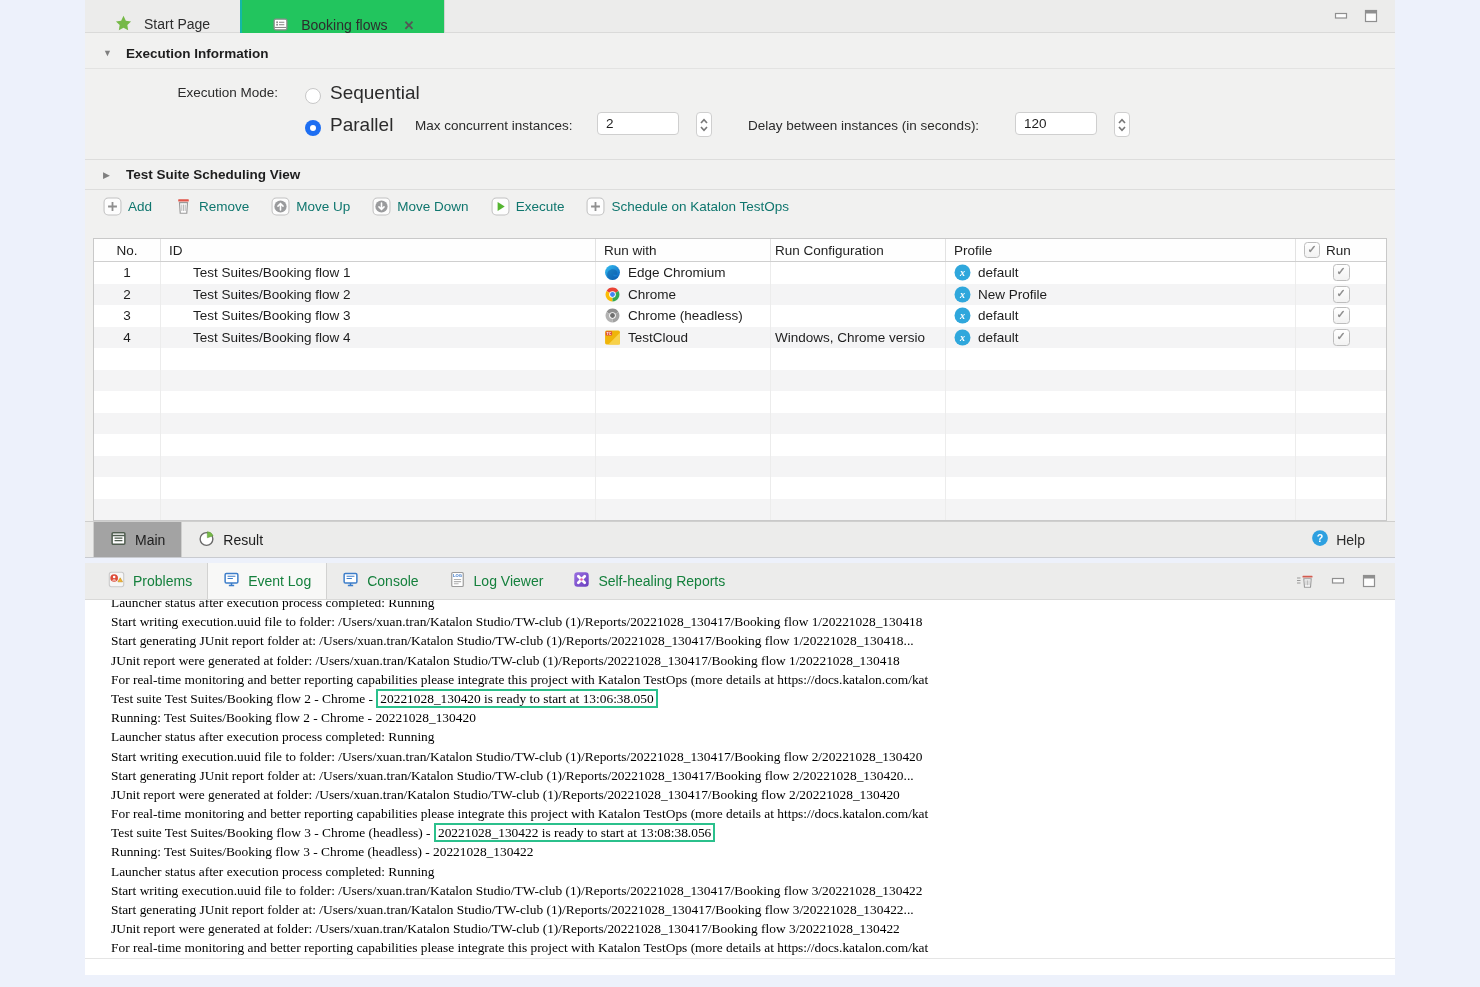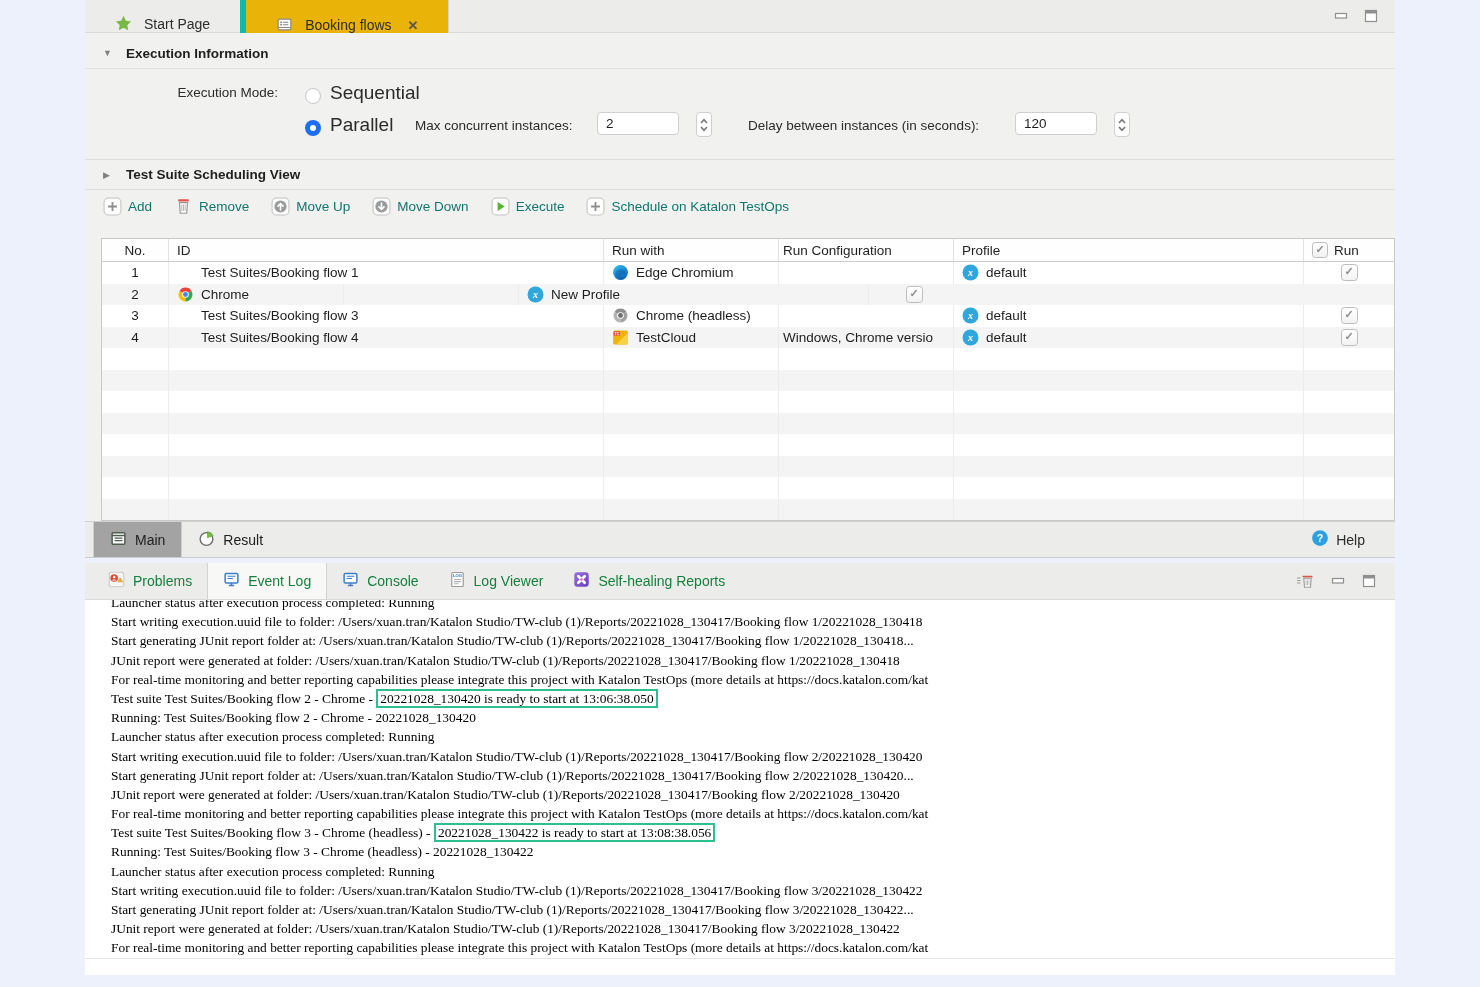--- a/index.html
+++ b/index.html
@@ -8,21 +8,21 @@
     background:#edf1fb;
     font-family:"Liberation Sans",sans-serif;color:#2b2b2b;
     -webkit-font-smoothing:antialiased;
   }
   .panel{position:absolute;box-sizing:border-box}
 
   
   #upper{left:85px;top:0;width:1310px;height:558px;background:#f1f1f0;border-bottom:1px solid #c9cbd0}
   .tabbar{height:32px;background:#ececeb;border-bottom:1px solid #dadad9;display:flex;align-items:stretch}
   .etab{display:flex;align-items:flex-end;gap:12px;padding:0 30px;font-size:14px;color:#2d2d2d;cursor:default}
-  .etab.active{background:#eab308;border-left:6px solid #14b8a6;border-right:1px solid #d2d2d1;margin-bottom:-1px}
+  .etab.active{background:#22c55e;border-left:2px solid #14b8a6;border-right:1px solid #d2d2d1;margin-bottom:-1px}
   .etab .ic svg{display:block}
   .closex{font-size:13px;color:#555;margin-left:4px;font-weight:bold}
   .wctrl{margin-left:auto;display:flex;align-items:center;gap:14px;padding-right:16px}
   .wctrl .ic svg{display:block}
 
   #editor-content{position:absolute;top:32px;left:0;width:100%;height:490px}
   .sech{position:absolute;left:0;right:0;display:flex;align-items:center;gap:13px;padding-left:18px;font-weight:bold;font-size:13.5px;color:#1e1e1e}
   #sech1{top:6px;height:30px;border-bottom:1px solid #e3e3e2}
   #sech2{top:127px;height:29px;border-top:1px solid #dddddc;border-bottom:1px solid #dddddc}
   .tri{color:#7f7f7f;font-size:9px;width:10px;font-weight:normal}
@@ -44,21 +44,21 @@
   #inp-delay{left:930px;top:80px}
   .stepper{position:absolute;width:14px;height:23px;border:1px solid #cfcfcf;border-radius:4px;background:#fff;
     display:flex;align-items:center;justify-content:center}
   #step-max{left:611px;top:80px}
   #step-delay{left:1029px;top:80px}
 
   #toolbar{position:absolute;top:161px;left:18px;height:26px;display:flex;align-items:center;gap:22px}
   .tbtn{display:flex;align-items:center;gap:6px;font-size:13.5px;color:#0f766e;cursor:default}
   .tbtn .ic svg{display:block}
 
-  #table{position:absolute;left:16px;top:206px;width:1292px;border:1px solid #c9c9c9;background:#fff;font-size:13.5px}
+  #table{position:absolute;left:8px;top:206px;width:1292px;border:1px solid #c9c9c9;background:#fff;font-size:13.5px}
   .t-head{display:flex;height:22px;border-bottom:1px solid #cfcfcf;background:#fefefe}
   .t-hcell{box-sizing:border-box;display:flex;align-items:center;gap:6px;padding:0 8px;border-right:1px solid #e2e2e2;color:#1f1f1f}
   .t-hcell:last-child{border-right:none}
   .t-row{display:flex;height:21.5px}
   .t-row.alt{background:#f4f4f5}
   .t-cell{box-sizing:border-box;display:flex;align-items:center;gap:7px;padding:0 8px;border-right:1px solid #ececec;
     overflow:hidden;white-space:nowrap;color:#1d1d1d}
   .t-cell:last-child{border-right:none}
   .c0{width:67px;justify-content:center}
   .c1{width:435px}
@@ -288,20 +288,21 @@
                 </svg>
               </span>
               <span>default</span>
             </div>
             <div class="t-cell c5">
               <span class="cb">✓</span>
             </div>
           </div>
           <div class="t-row alt">
             <div class="t-cell c0">2</div>
+            <div class="t-cell c1">Test Suites/Booking flow 2</div>
             <div class="t-cell c2">
               <span class="bicon">
                 <svg width="17" height="17" viewBox="0 0 16 16">
                   <path d="M8 8L2.37 4.75A6.5 6.5 0 0 1 13.63 4.75Z" fill="#ea4335"></path>
                   <path d="M8 8L2.37 4.75A6.5 6.5 0 0 0 8 14.5Z" fill="#fbbc05"></path>
                   <path d="M8 8L13.63 4.75A6.5 6.5 0 0 1 8 14.5Z" fill="#34a853"></path>
                   <circle cx="8" cy="8" r="3.1" fill="#fff"></circle>
                   <circle cx="8" cy="8" r="2.3" fill="#4285f4"></circle>
                 </svg>
               </span>

